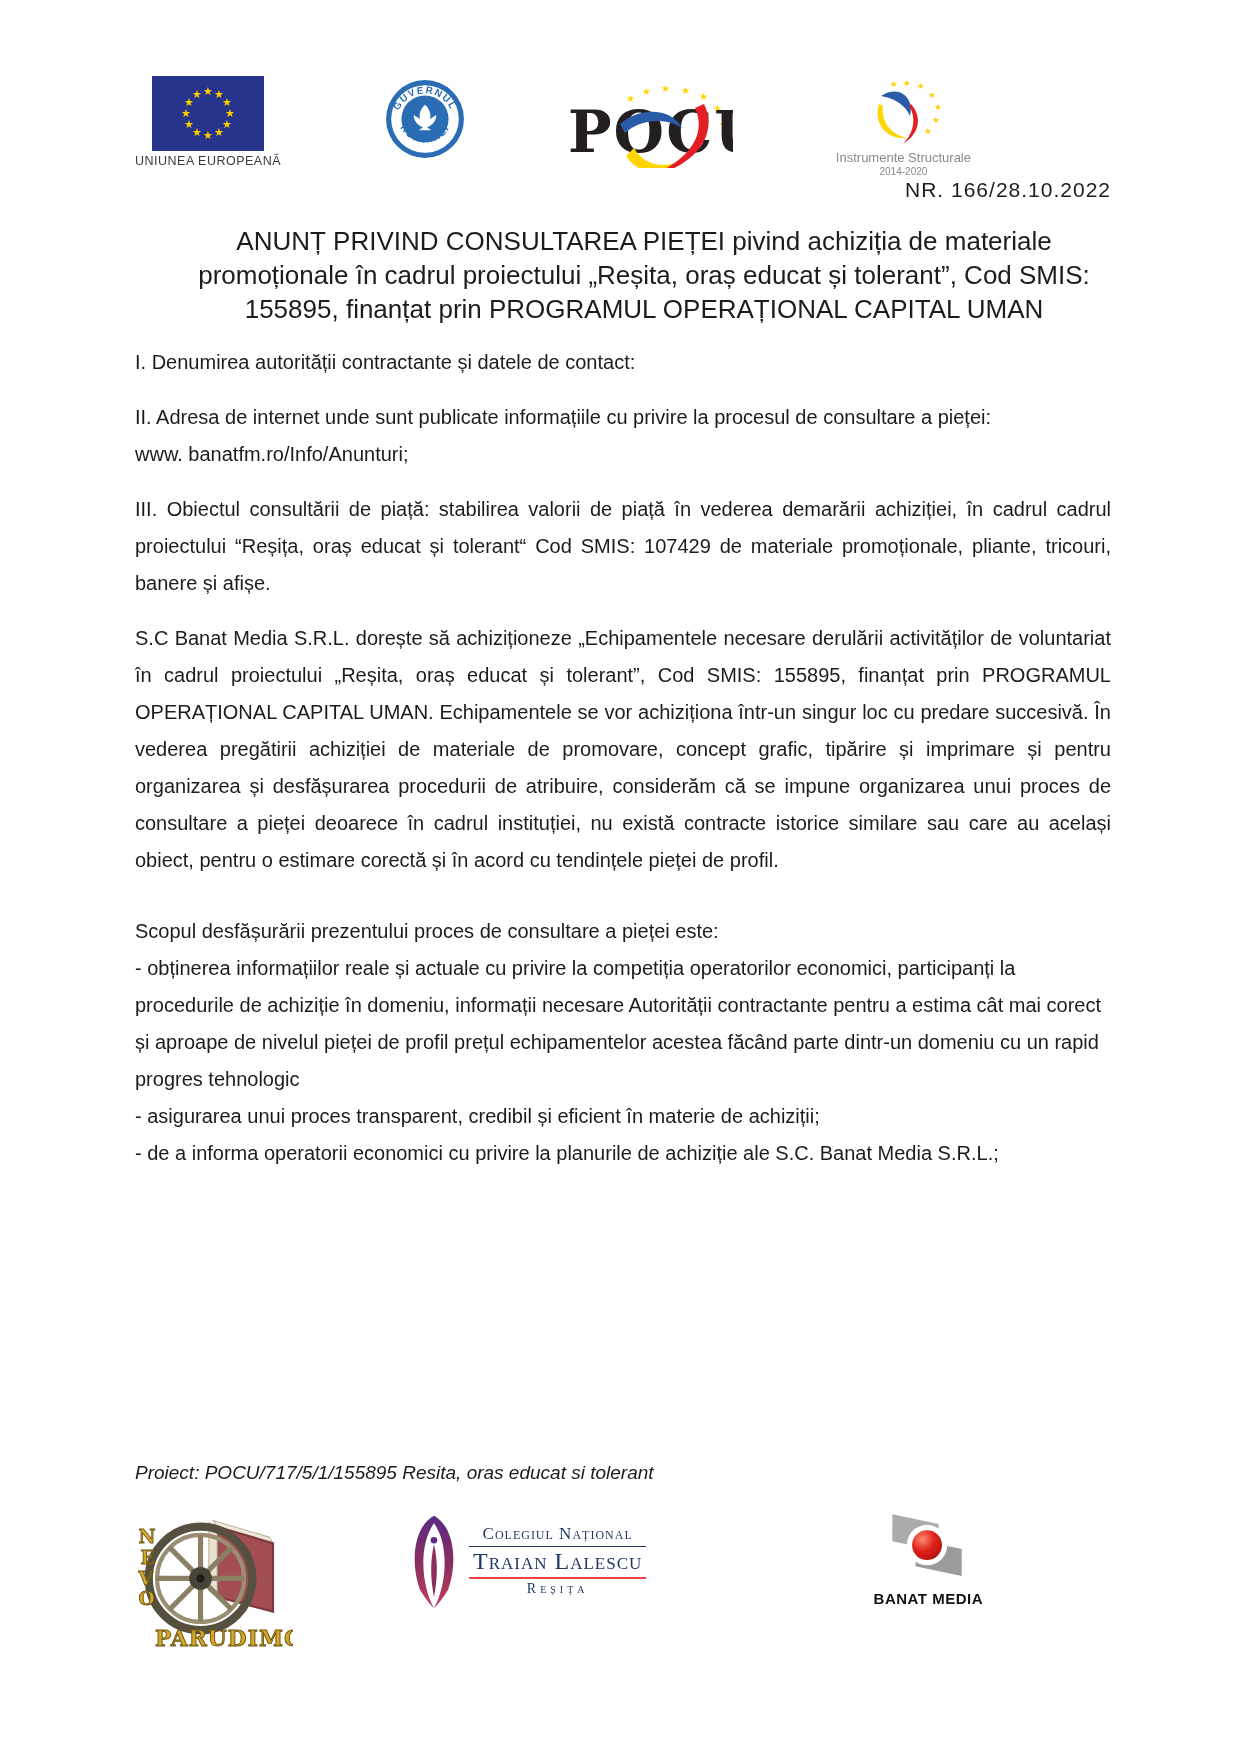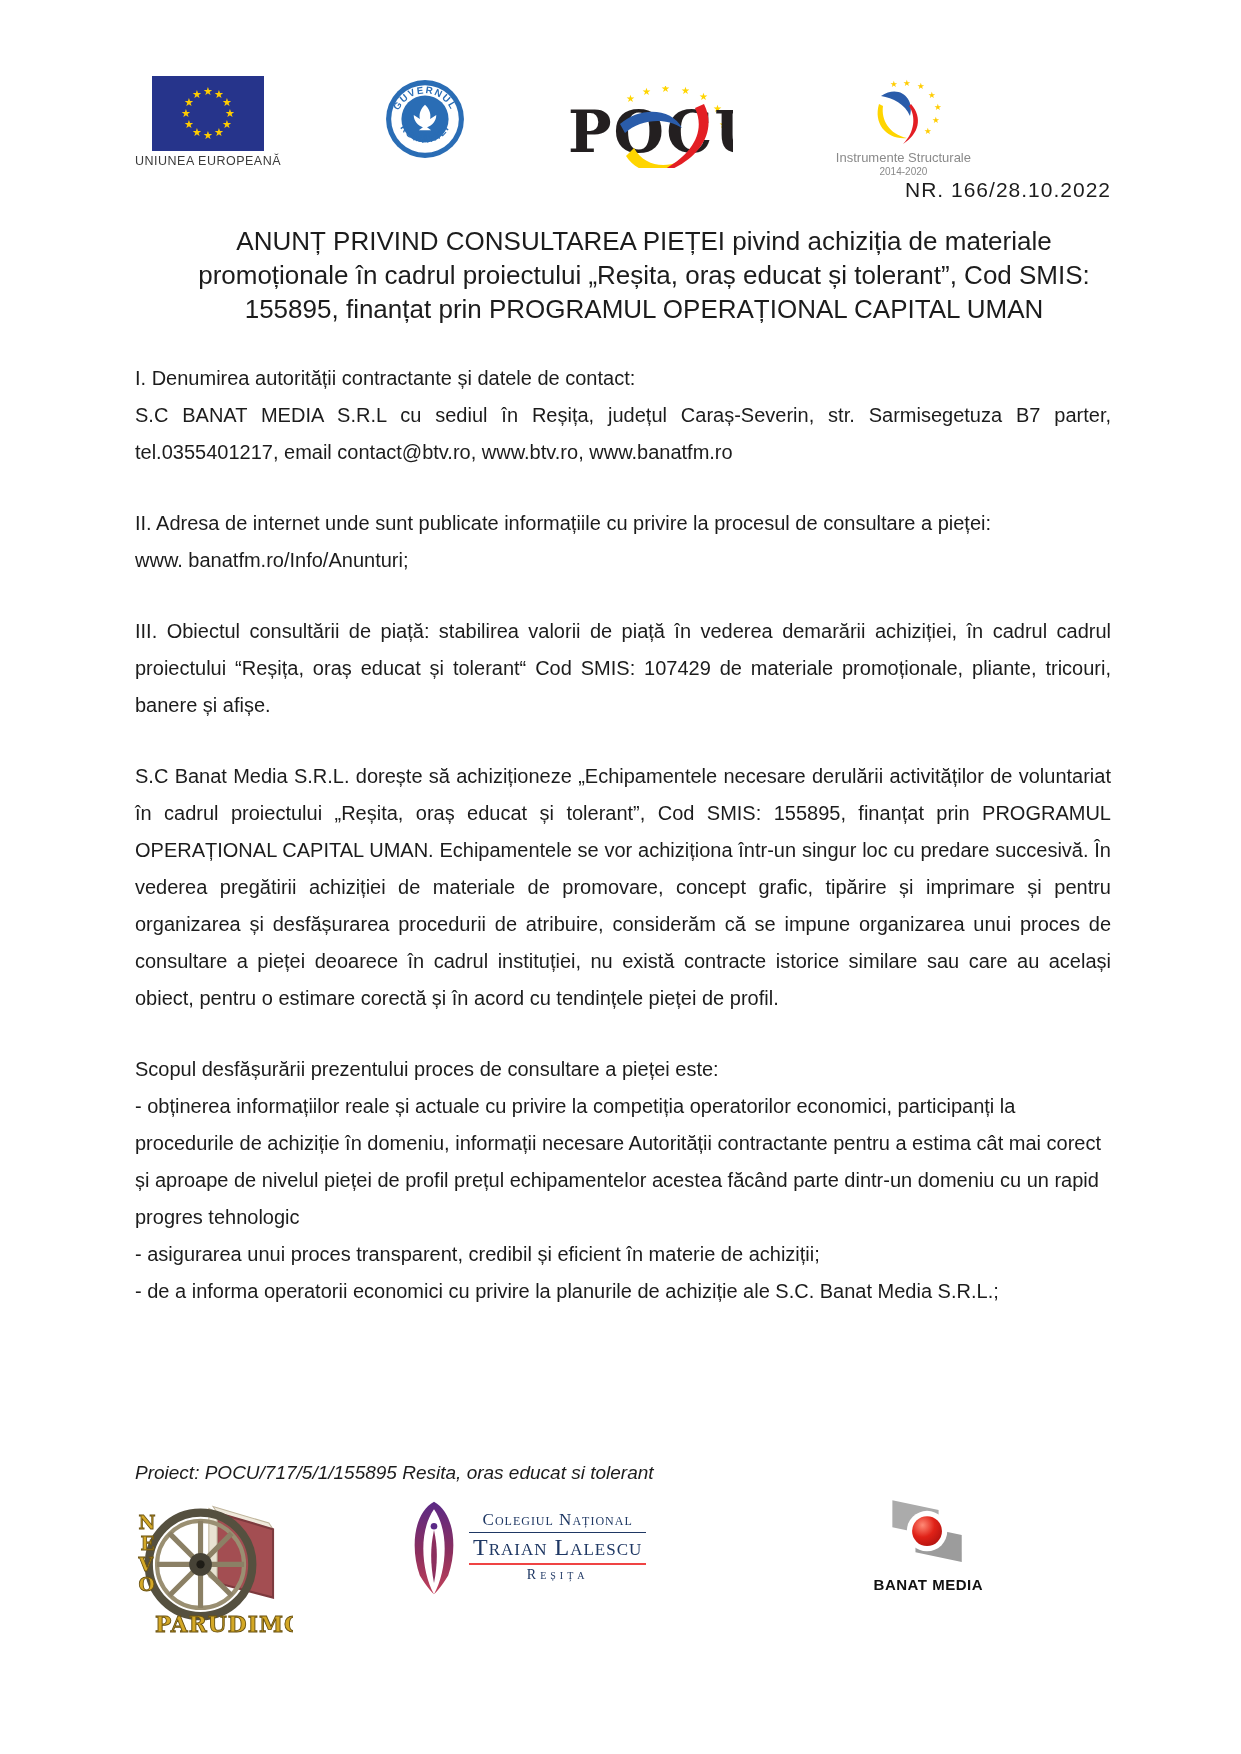--- a/index.html
+++ b/index.html
@@ -22,29 +22,29 @@
   .is-caption-b { font-size:10px; color:#8a8a8a; text-align:center; }
 
   .ref-number {
     text-align:right; font-size:21px; letter-spacing:1px; margin-top:6px;
   }
 
   
   .doc-title {
     margin-top:22px; text-align:center; font-size:26px; line-height:34px;margin-left:42px;
   }
-  .section { margin-top:34px; font-size:20px; line-height:37px; text-align:justify; }
+  .section { margin-top:18px; font-size:20px; line-height:37px; text-align:justify; }
   .url-line { text-align:left; }
   .scope-block { margin-top:34px; font-size:20px; line-height:37px; }
 
   
   .footer { position:absolute; top:1462px; left:135px; right:128px; }
   .project-line {
     font-family:"Liberation Sans", sans-serif; font-style:italic;
-    font-size:19px; margin-bottom:10px;
+    font-size:19px; margin-bottom:24px;
   }
   .footer-logos { display:flex; justify-content:space-between; align-items:flex-start; }
 
   .nevo-wrap { width:160px; }
   .colegiul-wrap { display:flex; align-items:flex-start; gap:6px; margin-left:110px; margin-right:auto; padding-top:2px; }
   .colegiul-text { font-family:"Liberation Serif", serif; color:#1f3864; margin-top:14px; }
   .col-line1 { font-variant:small-caps; font-size:17px; letter-spacing:1px;
                border-bottom:1.5px solid #1f3864; padding:0 6px 2px 6px; text-align:center; }
   .col-line2 { font-variant:small-caps; font-size:24px; letter-spacing:1px; text-align:center;
                border-bottom:2px solid #ef4444; padding:1px 4px 2px 4px; }
@@ -139,21 +139,20 @@
         <div class="is-caption-b">2014-2020</div>
       </div>
     </div>
 
     <div class="ref-number">NR. 166/28.10.2022</div>
 
     <div class="doc-title">ANUNȚ PRIVIND CONSULTAREA PIEȚEI  pivind achiziția  de materiale promoționale în cadrul  proiectului „Reșita, oraș educat și tolerant”, Cod SMIS: 155895,  finanțat prin PROGRAMUL OPERAȚIONAL CAPITAL UMAN</div>
 
     <div class="section">
       <div>I. Denumirea autorității contractante și datele de contact:</div>
-      <div>S.C BANAT MEDIA S.R.L cu sediul în Reșița, județul Caraș-Severin, str. Sarmisegetuza B7 parter, tel.0355401217, email contact@btv.ro, www.btv.ro, www.banatfm.ro</div>
     </div>
 
     <div class="section">
       <div>II. Adresa de internet unde sunt publicate informațiile cu privire la procesul de consultare a pieței:</div>
       <div class="url-line">www. banatfm.ro/Info/Anunturi;</div>
     </div>
 
     <div class="section">
       <div>III. Obiectul consultării de piață: stabilirea valorii de piață în vederea demarării achiziției, în cadrul  cadrul proiectului “Reșița, oraș educat și tolerant“  Cod SMIS: 107429 de materiale promoționale, pliante, tricouri, banere și afișe.</div>
     </div>

